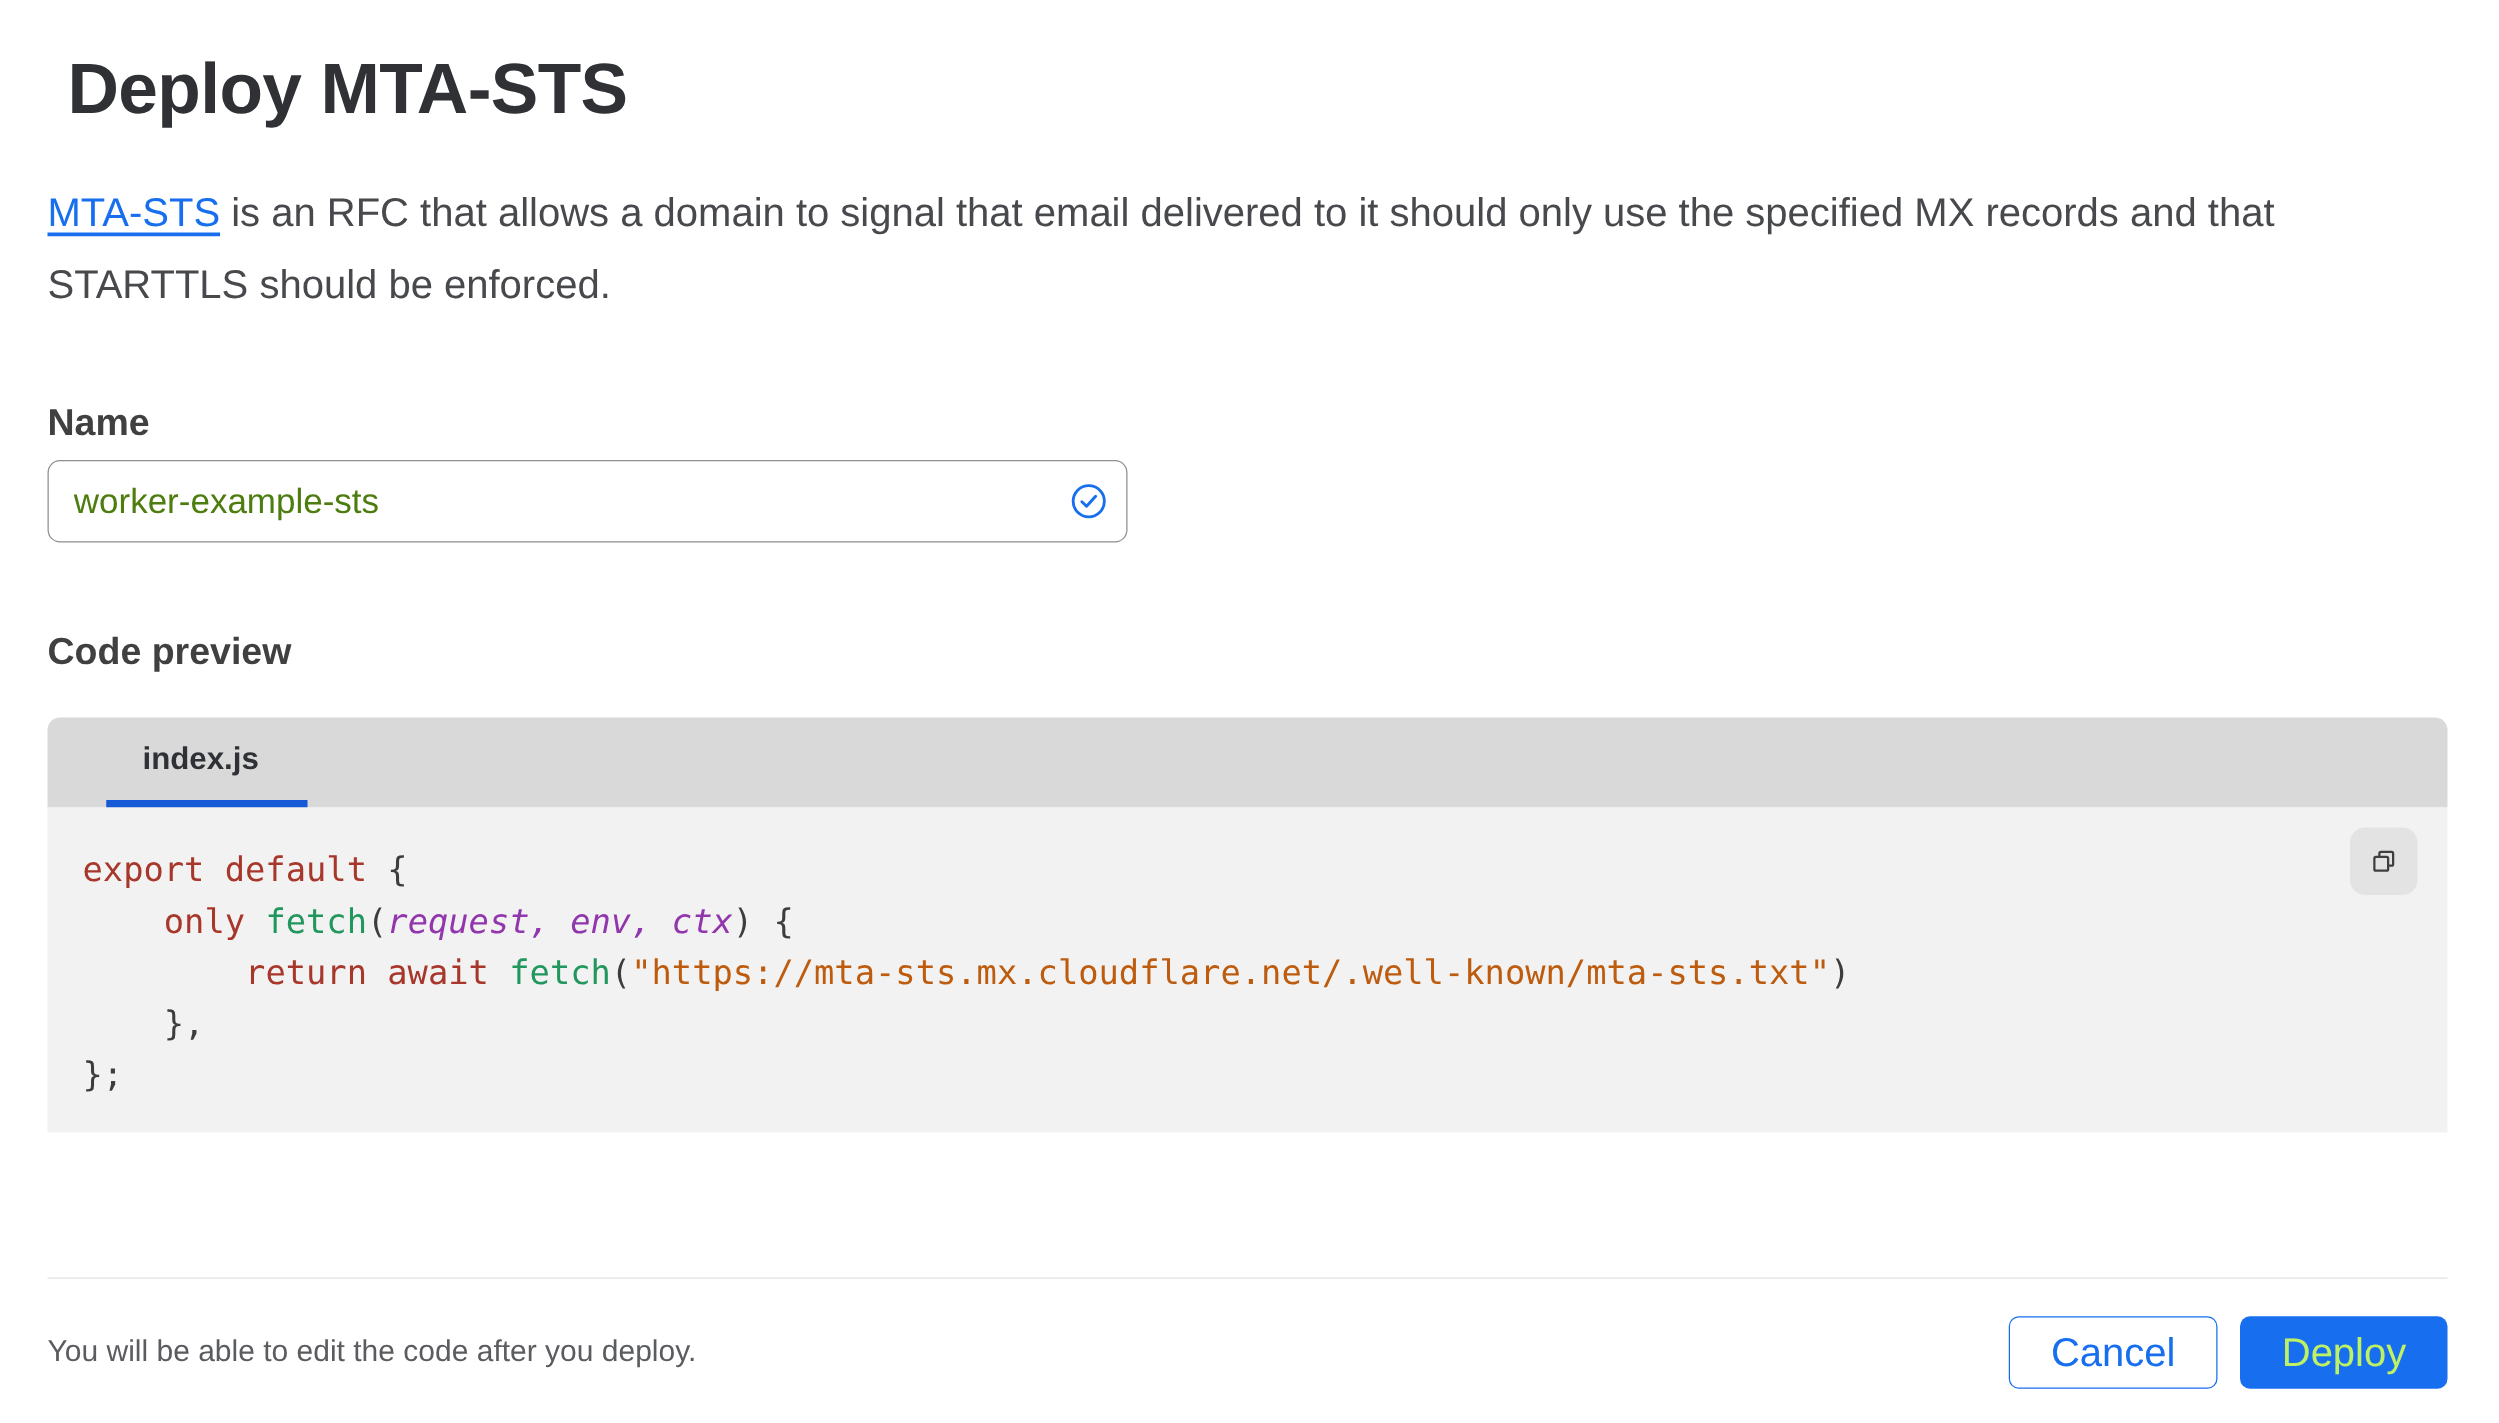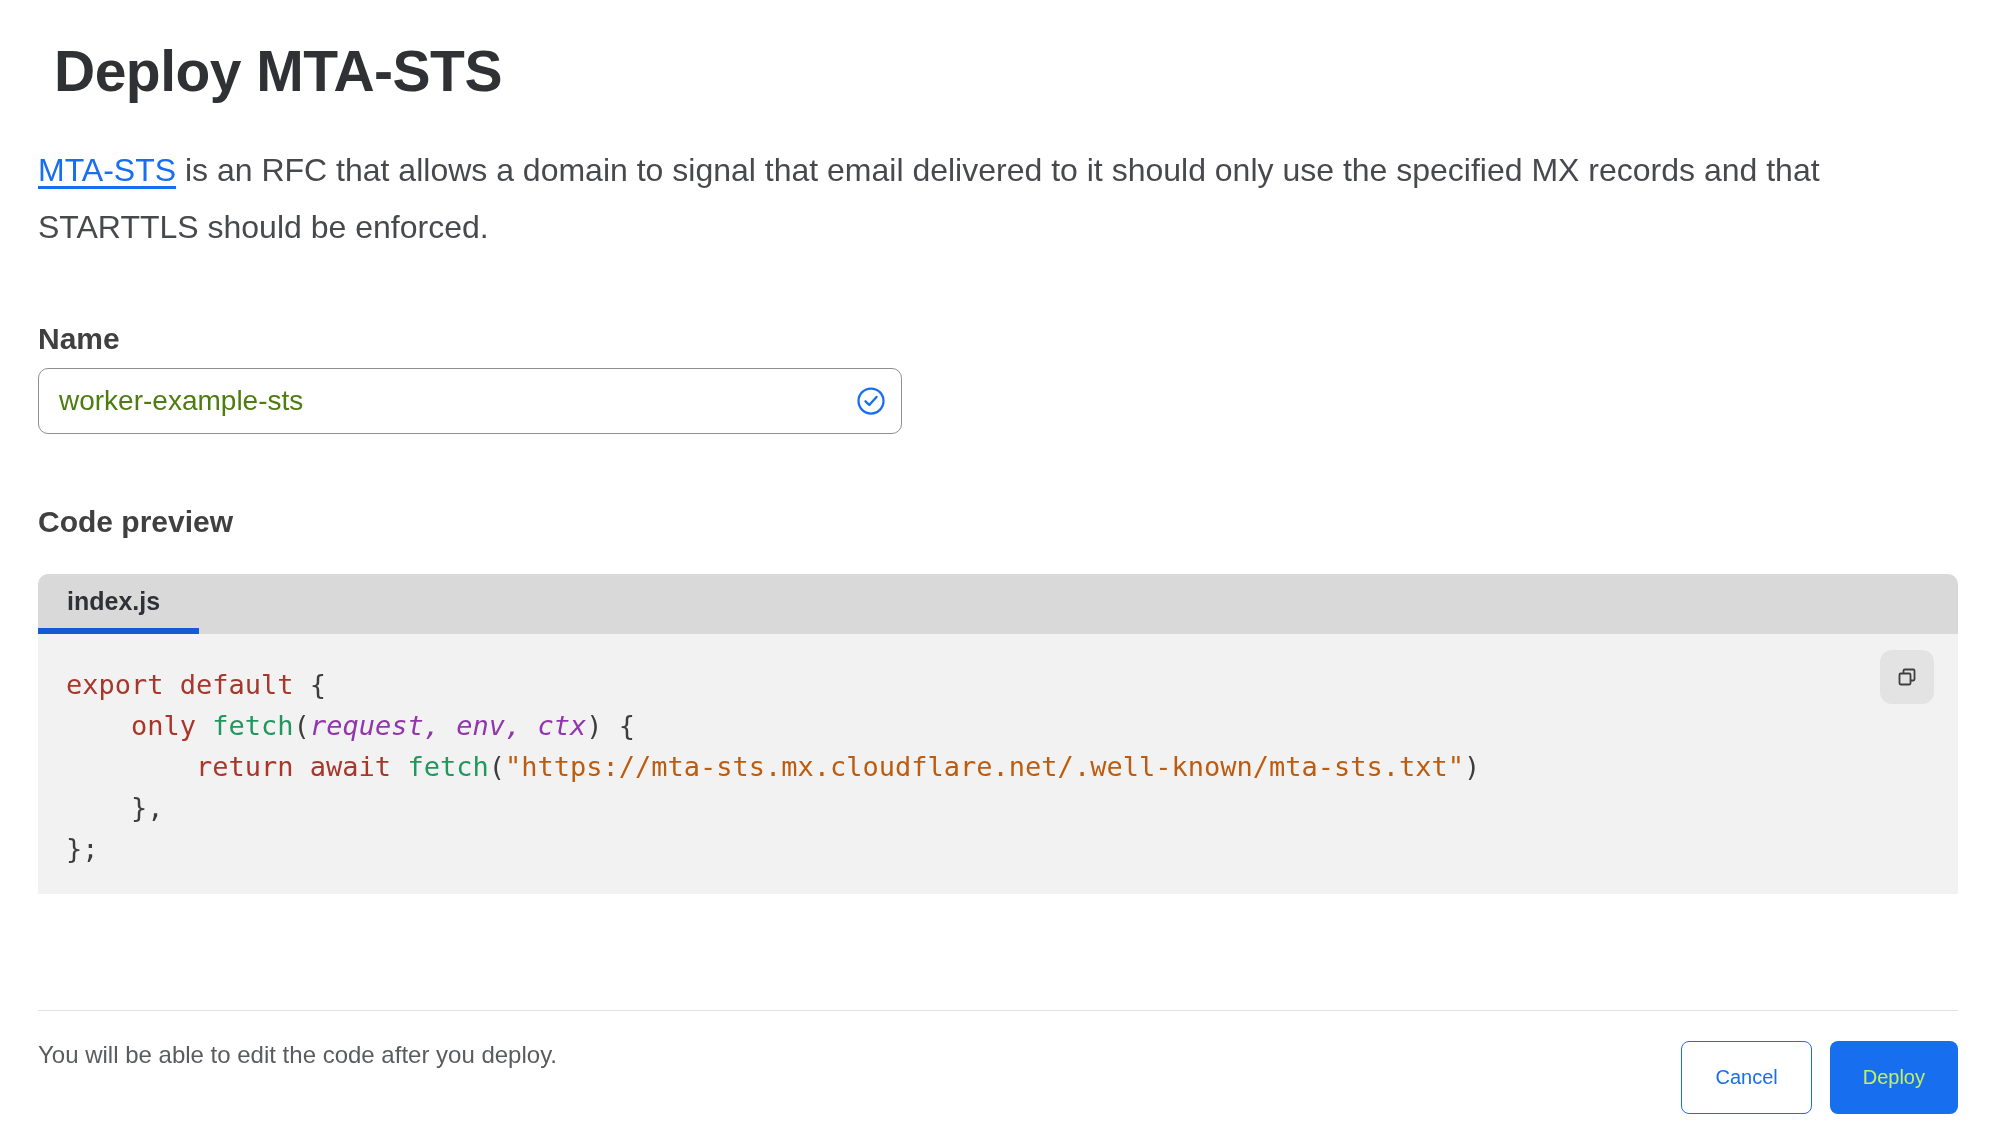--- a/index.html
+++ b/index.html
@@ -42,23 +42,23 @@
     font-size:28px;color:#4d7c0f;background:#fff;outline:none;
   }
   .valid-icon{
     position:absolute;right:16px;top:50%;transform:translateY(-50%);
     width:30px;height:30px;display:block;
   }
 
   .code-label{margin-top:71px;}
 
   .tabbar{
-    margin-top:35px;width:1920px;height:60px;
+    margin-top:35px;width:1920px;height:72px;
     background:#d9d9d9;border-radius:10px 10px 0 0;
-    display:flex;align-items:stretch;
+    display:flex;align-items:stretch;padding-left:47px;
   }
   .tab{
     width:161px;height:100%;
     display:flex;align-items:center;
     padding-left:29px;
     border-bottom:6px solid #1659d6;
     font-size:25px;font-weight:700;color:#2f3136;
     cursor:pointer;
   }
 
@@ -86,26 +86,26 @@
     padding:0;
   }
 
   .divider{
     margin:116px 0 0 0;border:none;height:0;
     border-top:1px solid #e2e2e2;width:1920px;
   }
 
   .footer{
     margin-top:30px;width:1920px;
-    display:flex;justify-content:space-between;
+    display:flex;align-items:center;justify-content:space-between;
   }
   .footer-note{font-size:24px;color:#5a5c5f;}
   .footer-actions{display:flex;gap:18px;}
   .btn{
-    height:73px;border-radius:8px;font-size:20px;
+    height:58px;border-radius:8px;font-size:32px;
     font-family:"Liberation Sans",sans-serif;
     padding:0 33px;cursor:pointer;
     display:flex;align-items:center;justify-content:center;
   }
   .btn-secondary{
     background:#ffffff;color:#176fef;border:1.5px solid #176fef;
   }
   .btn-primary{
     background:#176fef;color:#bef264;border:none;
   }

